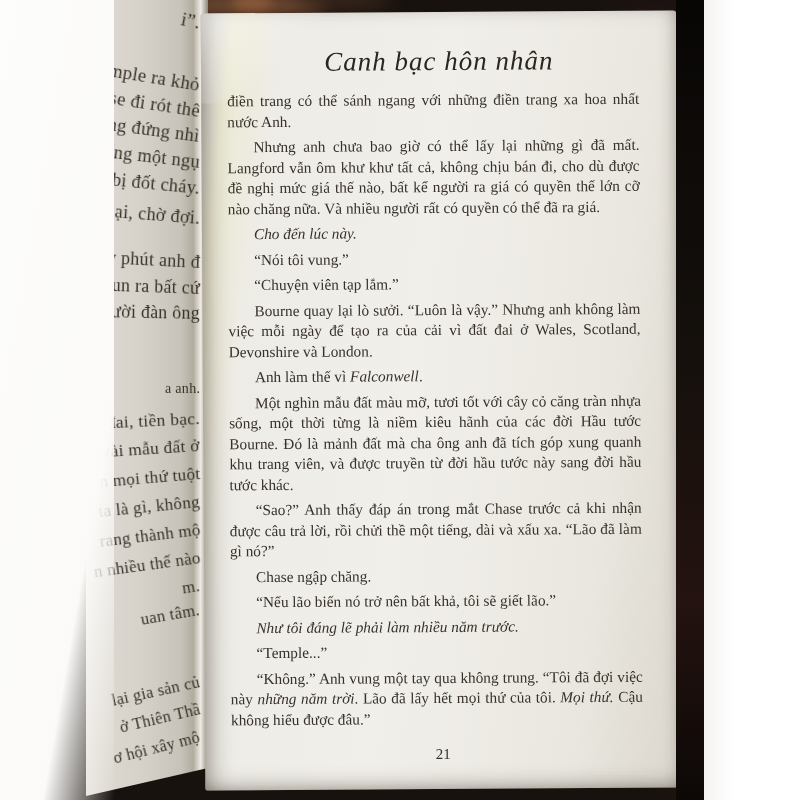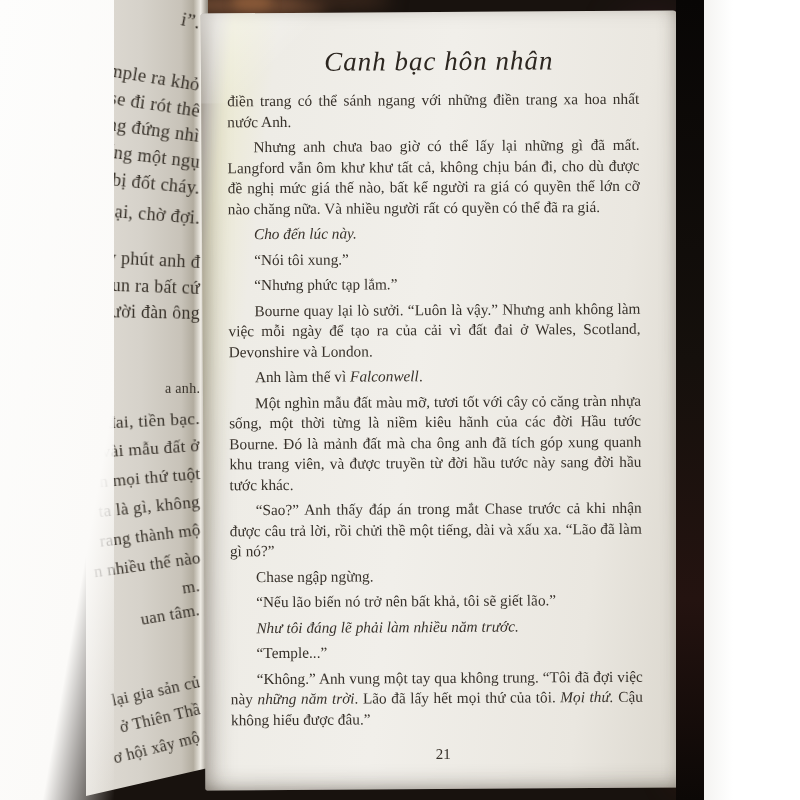--- a/index.html
+++ b/index.html
@@ -87,27 +87,27 @@
         <div class="frag" style="top: 728px; font-size: 16.1px; transform: rotate(-14.2deg);">ơ hội xây mộ</div>
       </div>
   </div>
 
   <div class="right-page">
     <h1 class="page-title">Canh bạc hôn nhân</h1>
     <div class="text-col">
         <p class=""><span>điền trang có thể sánh ngang với những điền trang xa hoa nhất nước Anh.</span></p>
         <p class="indent"><span>Nhưng anh chưa bao giờ có thể lấy lại những gì đã mất. Langford vẫn ôm khư khư tất cả, không chịu bán đi, cho dù được đề nghị mức giá thế nào, bất kể người ra giá có quyền thế lớn cỡ nào chăng nữa. Và nhiều người rất có quyền có thể đã ra giá.</span></p>
         <p class="indent"><span class="it">Cho đến lúc này.</span></p>
-        <p class="indent"><span>“Nói tôi xung.”</span></p>
-        <p class="indent"><span>“Nhưng phức tạp lắm.”</span></p>
+        <p class="indent"><span>“Nói tôi vung.”</span></p>
+        <p class="indent"><span>“Chuyện viên tạp lắm.”</span></p>
         <p class="indent"><span>Bourne quay lại lò sưởi. “Luôn là vậy.” Nhưng anh không làm việc mỗi ngày để tạo ra của cải vì đất đai ở Wales, Scotland, Devonshire và London.</span></p>
         <p class="indent"><span>Anh làm thế vì </span><span class="it">Falconwell</span><span>.</span></p>
         <p class="indent"><span>Một nghìn mẫu đất màu mỡ, tươi tốt với cây cỏ căng tràn nhựa sống, một thời từng là niềm kiêu hãnh của các đời Hầu tước Bourne. Đó là mảnh đất mà cha ông anh đã tích góp xung quanh khu trang viên, và được truyền từ đời hầu tước này sang đời hầu tước khác.</span></p>
         <p class="indent"><span>“Sao?” Anh thấy đáp án trong mắt Chase trước cả khi nhận được câu trả lời, rồi chửi thề một tiếng, dài và xấu xa. “Lão đã làm gì nó?”</span></p>
-        <p class="indent"><span>Chase ngập ngừng.</span></p>
+        <p class="indent"><span>Chase ngập chăng.</span></p>
         <p class="indent"><span>“Nếu lão biến nó trở nên bất khả, tôi sẽ giết lão.”</span></p>
         <p class="indent"><span class="it">Như tôi đáng lẽ phải làm nhiều năm trước.</span></p>
         <p class="indent"><span>“Temple...”</span></p>
         <p class="indent"><span>“Không.” Anh vung một tay qua không trung. “Tôi đã đợi việc này </span><span class="it">những năm trời</span><span>. Lão đã lấy hết mọi thứ của tôi. </span><span class="it">Mọi thứ.</span><span> Cậu không hiểu được đâu.”</span></p>
       </div>
     <div class="page-number">21</div>
   </div>
 
   <div class="dark-strip"></div>
   <div class="white-left"></div>

